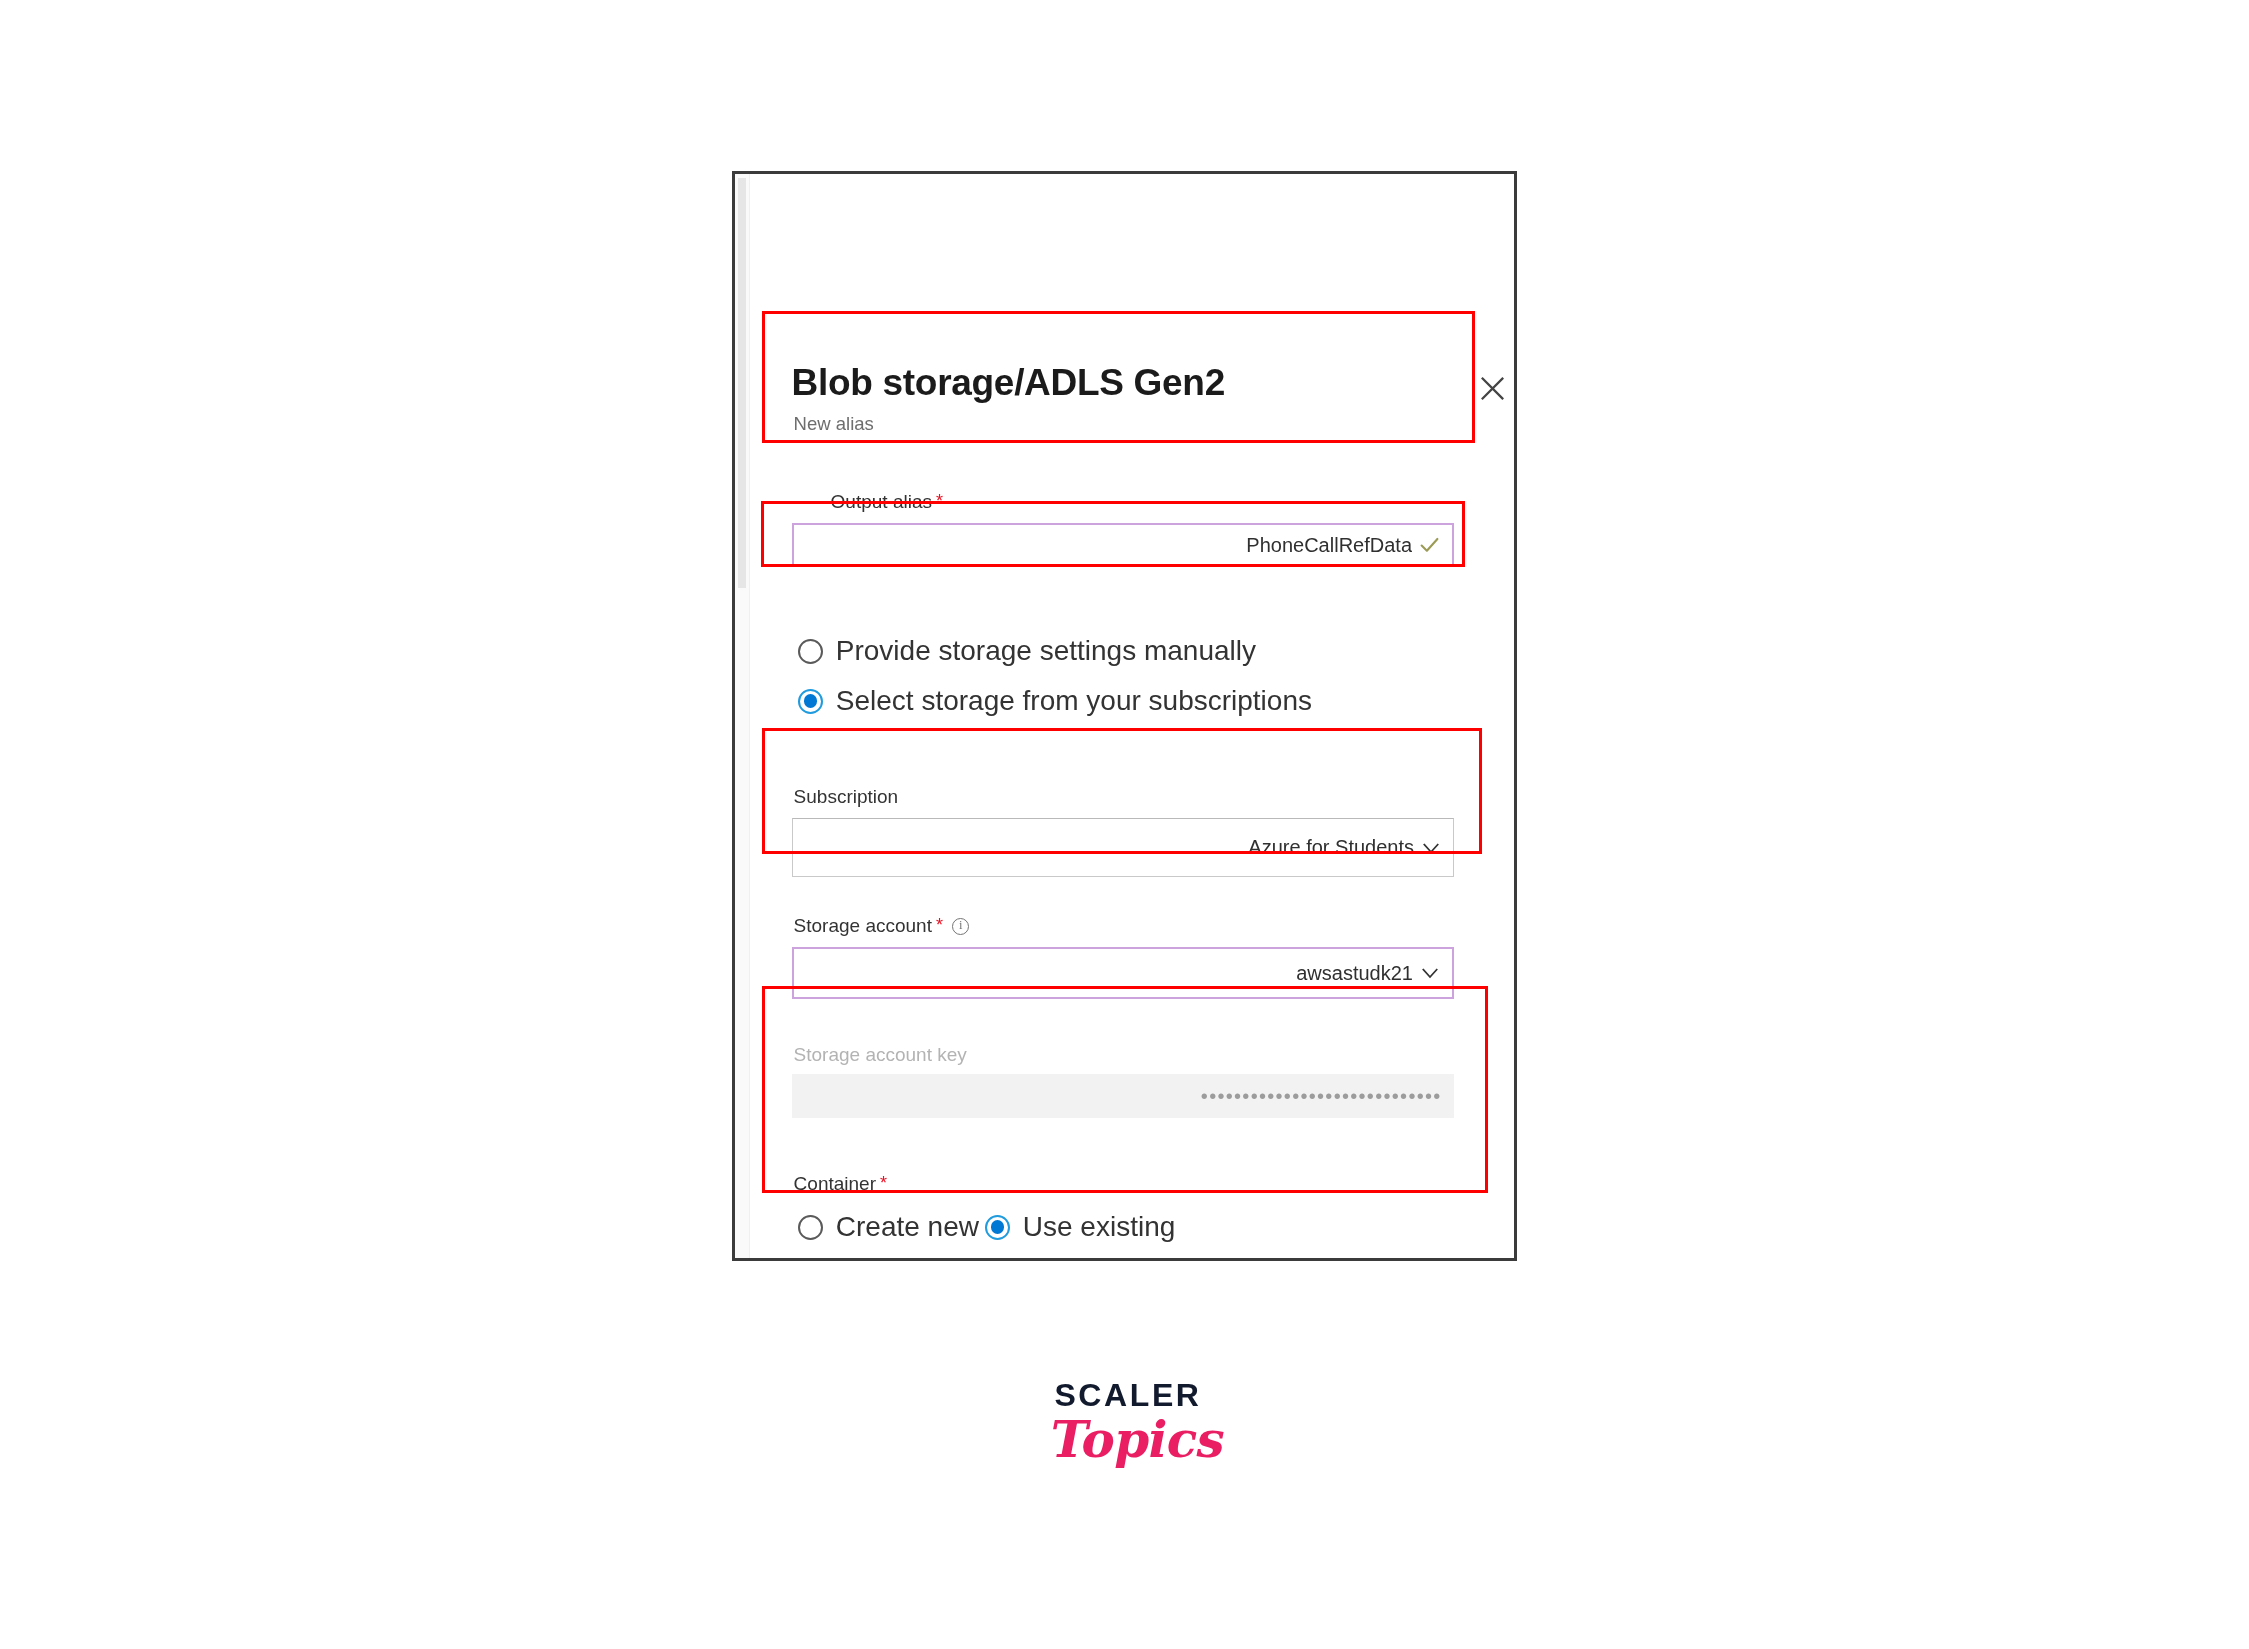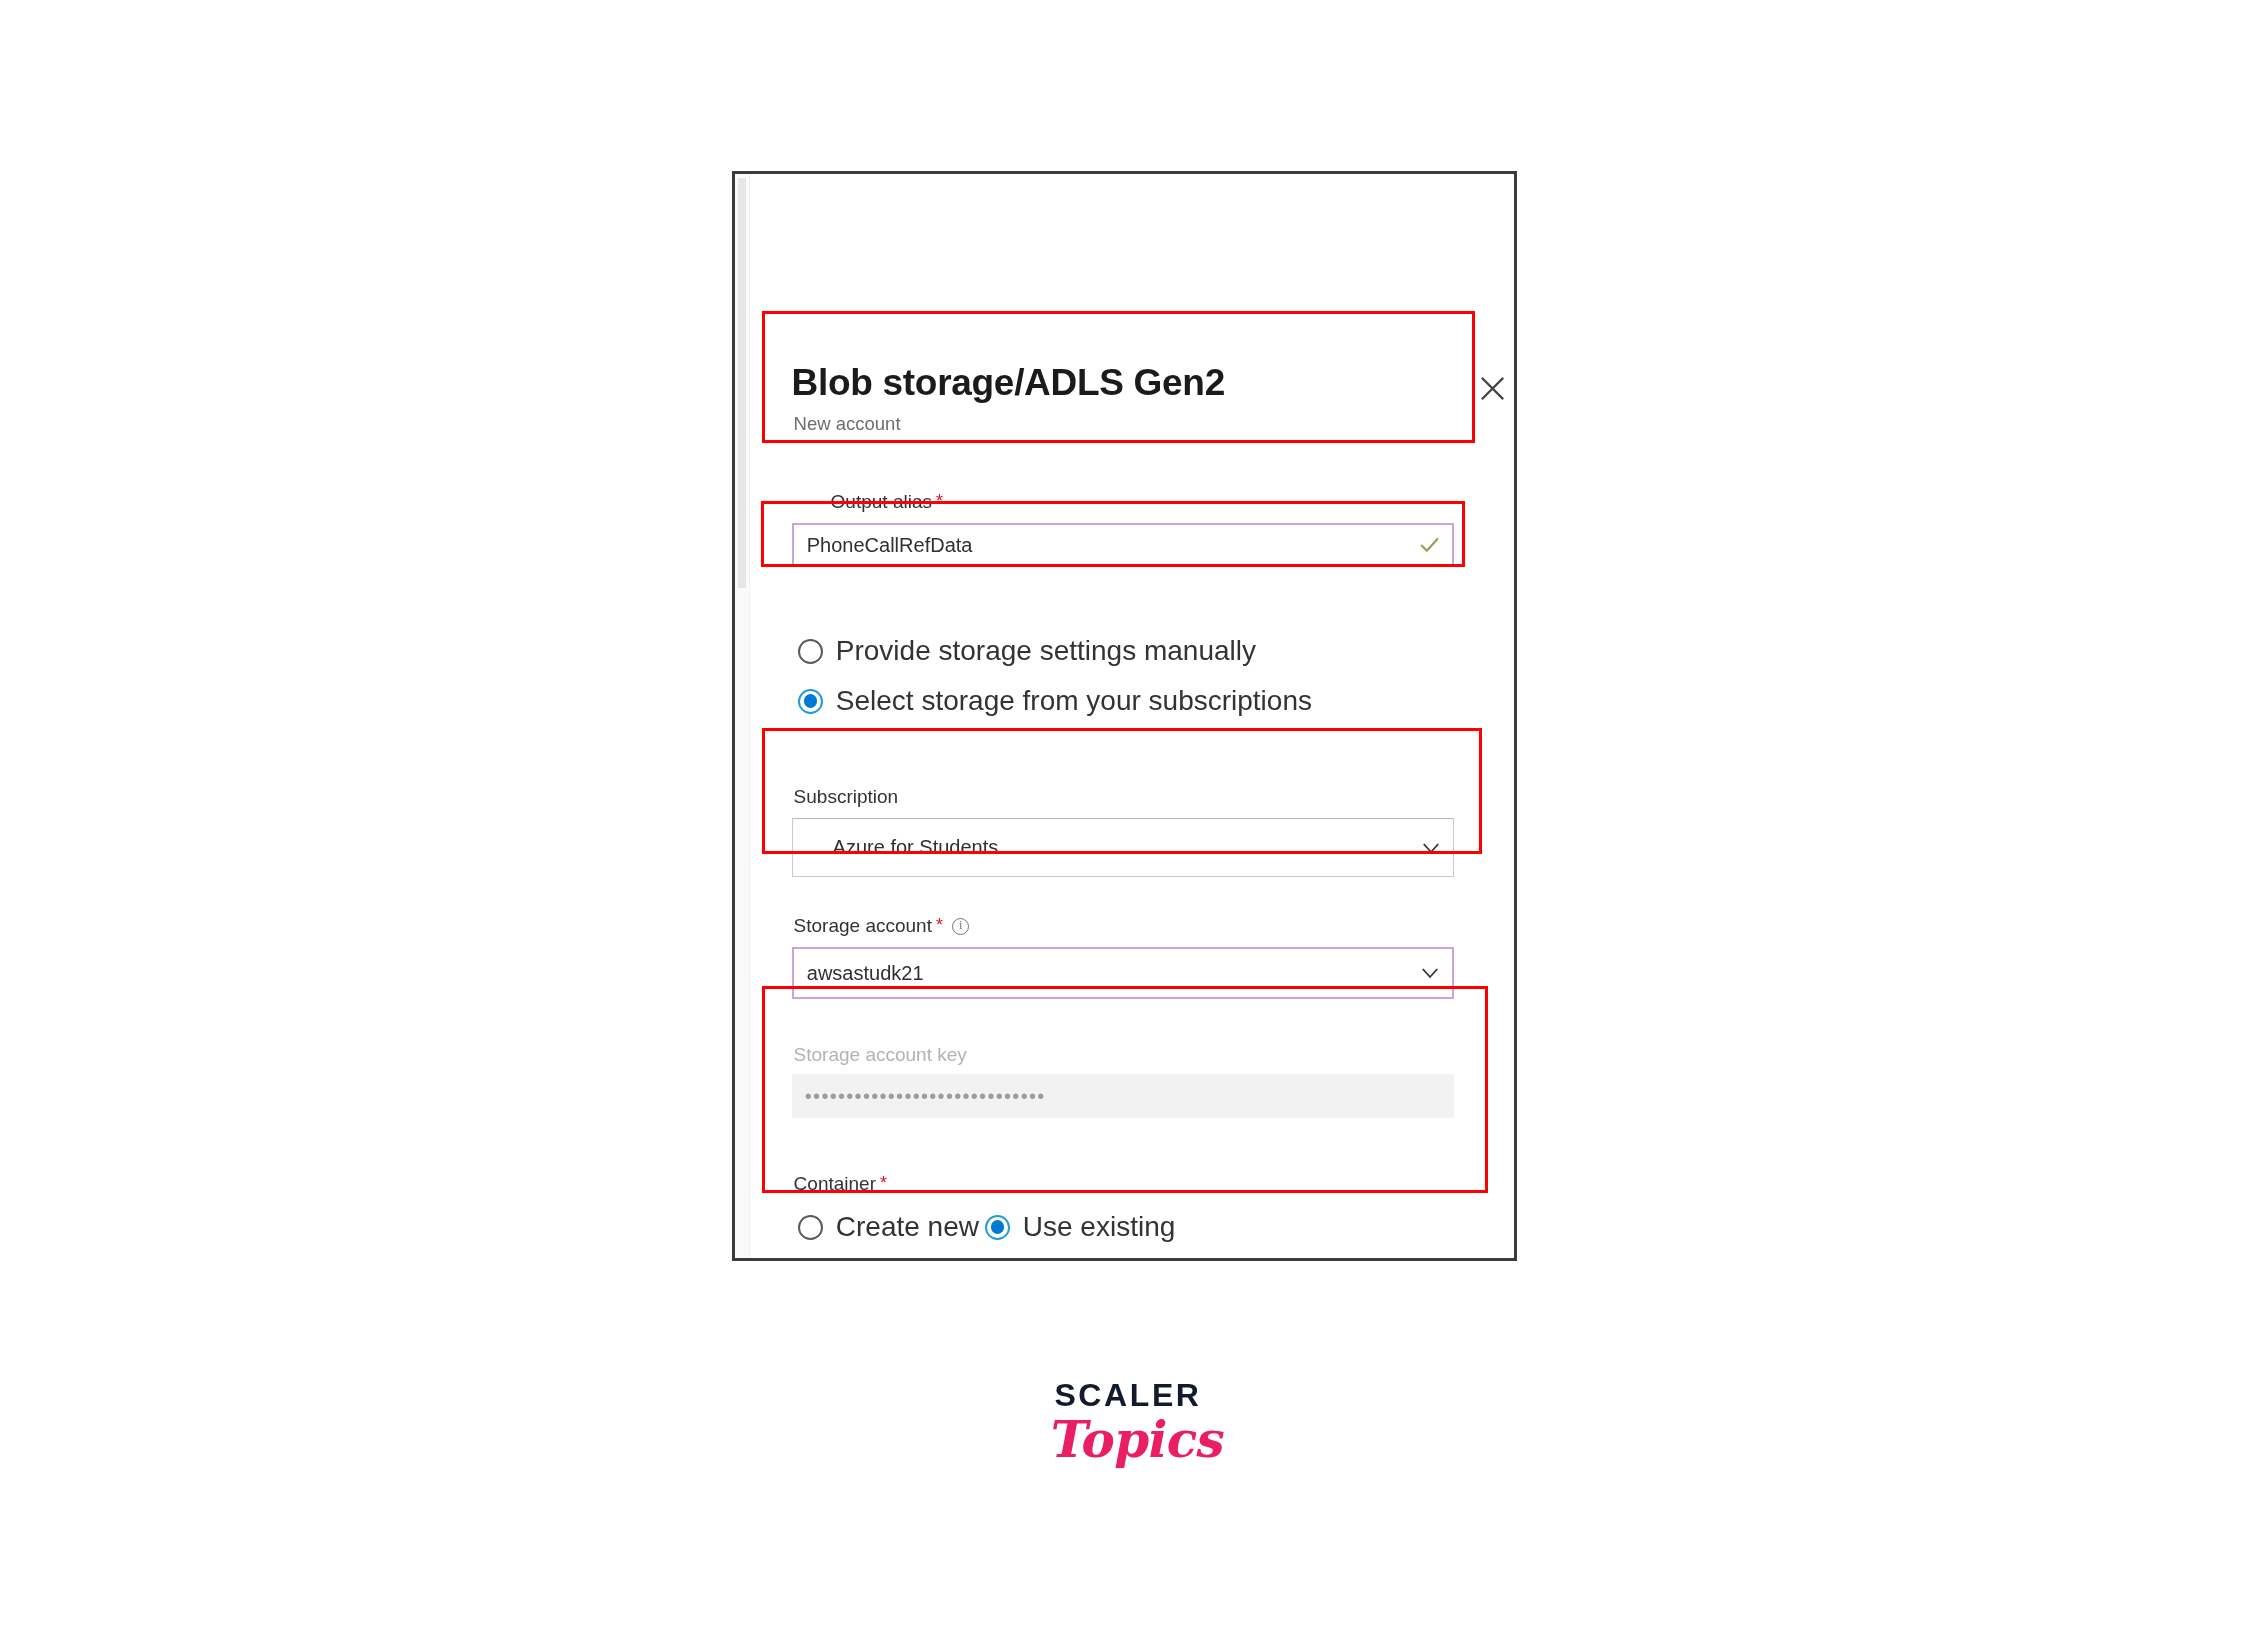--- a/index.html
+++ b/index.html
@@ -44,20 +44,21 @@
     width: 8.6px;
     height: 410px;
     background: #e6e6e6;
   }
   #blade-inner {
     position: absolute;
     left: 14.6px;
     top: 0;
     right: 0;
     bottom: 0;
+    text-align: right;
   }
 
   
   .blade-title {
     position: absolute;
     left: 42px;
     top: 190px;
     font-size: 37px;
     font-weight: 700;
     color: #1b1b1b;
@@ -254,21 +255,21 @@
 
 <div id="blade">
 
   <div id="blade-scrolltrack">
     <div id="blade-scrollthumb"></div>
   </div>
 
   <div id="blade-inner">
 
     <div class="blade-title">Blob storage/ADLS Gen2</div>
-    <div class="blade-subtitle">New account</div>
+    <div class="blade-subtitle">New alias</div>
     <div class="close-btn">
       <svg width="29" height="29" viewBox="0 0 44 44" aria-hidden="true">
         <path d="M7 7 L37 37 M37 7 L7 37" stroke="#444444" stroke-width="3.4" fill="none" stroke-linecap="square"></path>
       </svg>
     </div>
 
     <div class="field-label" style="left:44px; top:318px;margin-left:37px;">
       <span>Output alias</span><span class="req-star">*</span>
     </div>
     <div class="ctl accent" style="left:42px; top:349px; width:662px; height:44px;">

